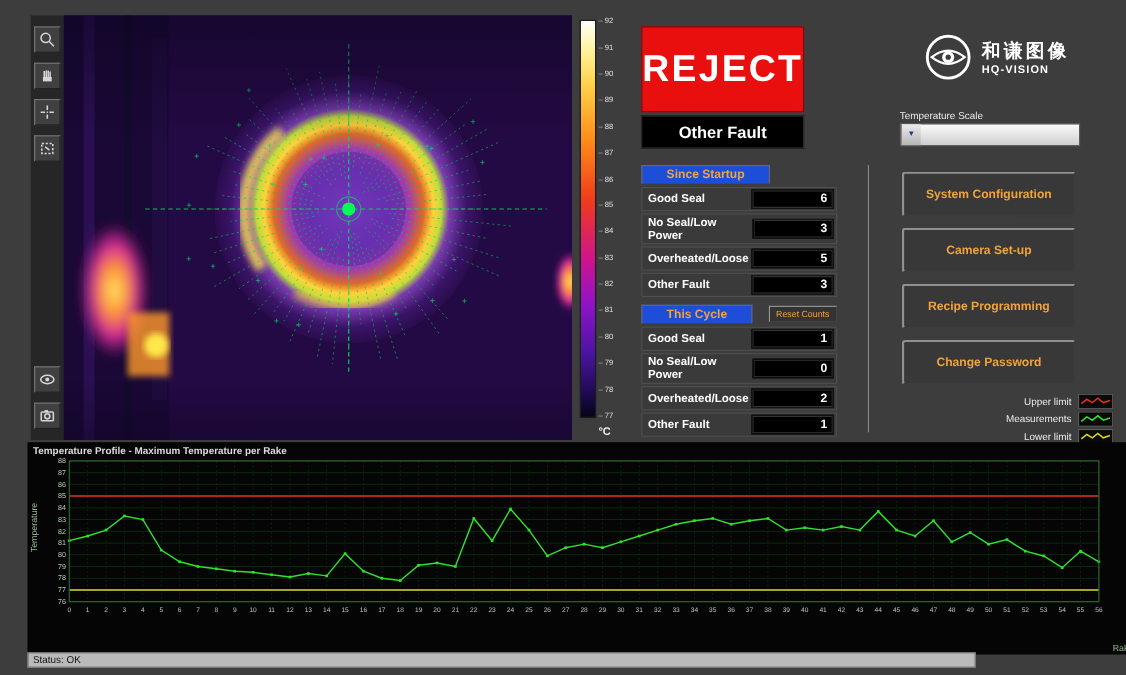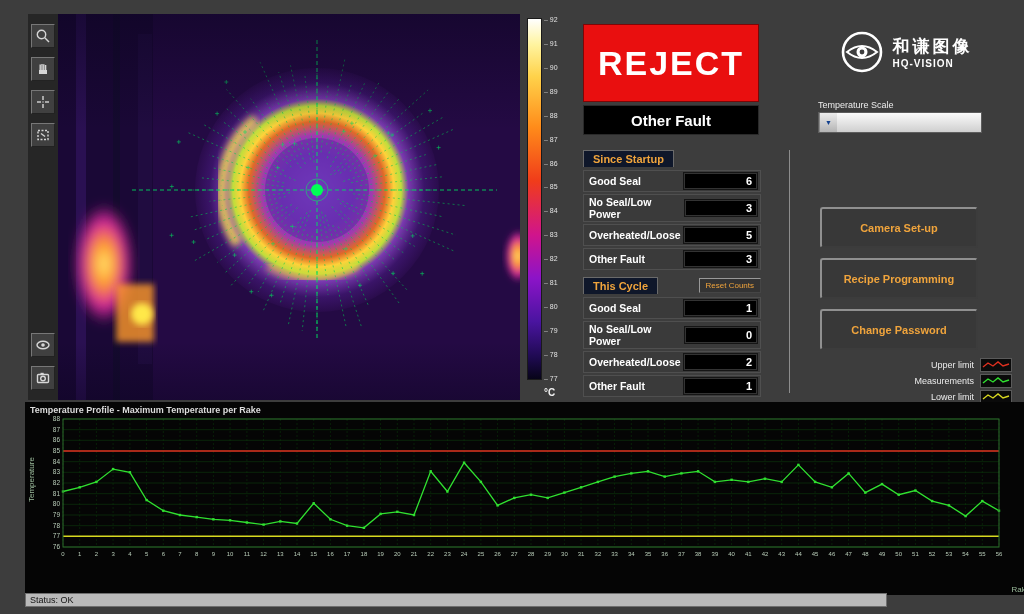--- a/index.html
+++ b/index.html
@@ -18,31 +18,31 @@
   
   .colorbar-wrap{position:absolute;left:527px;top:16px;width:50px;height:386px;}
   .colorbar{position:absolute;left:0;top:2px;width:13px;height:360px;border:1px solid #1a1a1a;
     background:linear-gradient(to bottom,#ffffff 0%,#fff4a0 7%,#ffd24a 16%,#ff8c1a 30%,#f03c1a 45%,#d0148c 60%,#8c14c8 72%,#4a14a0 84%,#1e0a50 94%,#070418 100%);}
   .cb-ticks{position:absolute;left:17px;top:0;height:366px;display:flex;flex-direction:column;justify-content:space-between;}
   .cb-ticks div{font-size:7px;color:#e2e2e2;line-height:7px;}
   .cb-ticks div::before{content:"– ";color:#bbb;}
   .cb-unit{position:absolute;left:17px;top:371px;font-size:10px;color:#f0f0f0;font-weight:bold;}
 
   
-  .result{position:absolute;left:583px;top:24px;width:176px;}
+  .result{position:absolute;left:583px;top:24px;width:148px;}
   .reject{height:76px;background:#e90f0f;border:1px solid #7d0606;color:#fff;font-size:34px;font-weight:bold;letter-spacing:2px;
     display:flex;align-items:center;justify-content:center;}
   .fault{height:28px;margin-top:3px;background:#000;border:1px solid #2a2a2a;color:#fff;font-size:15px;font-weight:bold;
     display:flex;align-items:center;justify-content:center;}
 
   
   .group{position:absolute;left:583px;width:178px;}
   .since{top:150px;} .cycle{top:277px;}
   .group-head{display:flex;align-items:center;margin-bottom:3px;}
-  .gtab{color:#f0a43c;font-weight:bold;font-size:11px;background:#0f172a;border:1px solid #6a6a6a;border-bottom:none;padding:2px 9px;}
+  .gtab{color:#f0a43c;font-weight:bold;font-size:11px;background:#1d4ed8;border:1px solid #6a6a6a;border-bottom:none;padding:2px 22px;}
   .reset-btn{margin-left:auto;font-size:8px;font-family:inherit;color:#f0a43c;background:#333;border:1px outset #999;padding:2px 6px;cursor:pointer;}
   .crow{display:flex;align-items:center;justify-content:space-between;border:1px solid #4f4f4f;background:#3a3a3a;
     padding:1px 2px 1px 5px;margin-bottom:2px;}
   .crow .lbl{color:#fff;font-size:10.5px;font-weight:bold;}
   .crow .val{width:68px;height:16px;background:#000;border:1px solid #151515;box-shadow:inset 0 0 0 1px #333;
     color:#fff;font-size:11px;font-weight:bold;display:flex;align-items:center;justify-content:flex-end;padding-right:5px;}
 
   .divider-v{position:absolute;left:789px;top:150px;width:1px;height:243px;background:#8d8d8d;}
 
   
@@ -367,20 +367,21 @@
       <div class="brand-cn">和谦图像</div>
       <div class="brand-en">HQ-VISION</div>
     </div>
   </div>
 
   <div class="ts-label">Temperature Scale</div>
   <div class="dropdown">
     <span class="dd-btn">▼</span>
   </div>
 
+  <button class="nav-btn" style="top:156px">System Configuration</button>
   <button class="nav-btn" style="top:207px">Camera Set-up</button>
   <button class="nav-btn" style="top:258px">Recipe Programming</button>
   <button class="nav-btn" style="top:309px">Change Password</button>
 
   <div class="legend">
     <div class="legend-row">
       <span class="legend-label">Upper limit</span>
       <span class="legend-swatch">
           <svg width="28" height="10">
             <polyline points="1,7 6,3 11,6 16,2 21,6 27,4" fill="none" stroke="#e03020" stroke-width="1.4"></polyline>

